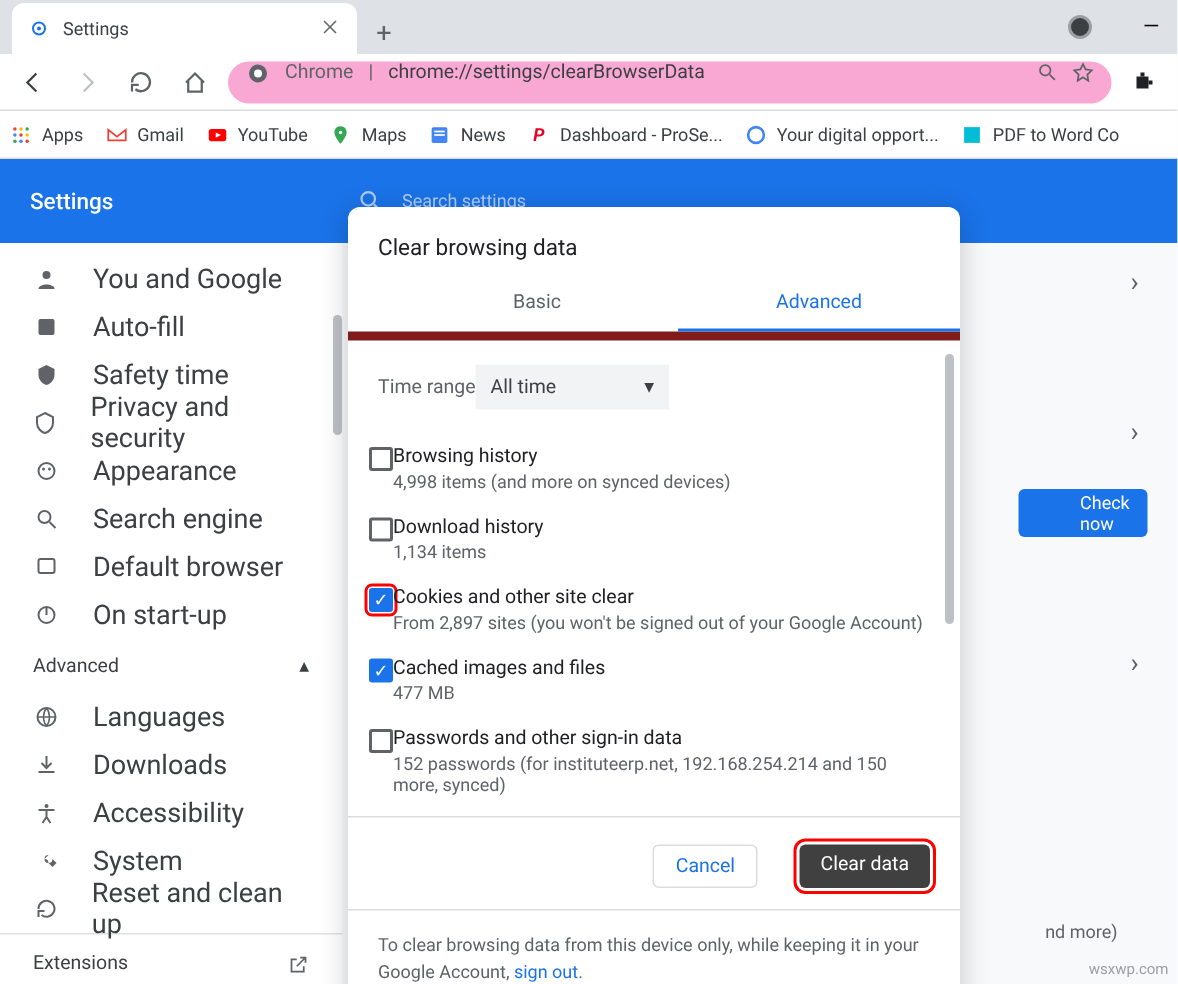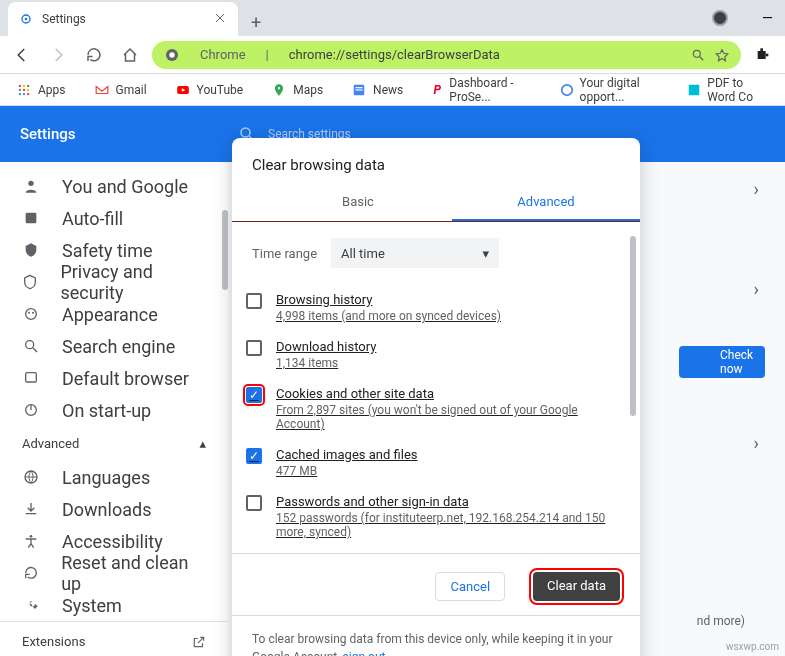--- a/index.html
+++ b/index.html
@@ -13,27 +13,27 @@
 .tab .close { width: 14px; height: 14px; color: #5f6368; }
 .newtab { width: 28px; height: 28px; display: flex; align-items: center; justify-content: center; margin-left: 4px; color: #5f6368; font-size: 18px; }
 .win-controls { margin-left: auto; display: flex; gap: 24px; padding-right: 12px; align-items: center; height: 100%; }
 .win-controls span { font-size: 14px; color: #000; }
 .avatar-dot { width: 16px; height: 16px; border-radius: 50%; background: #3c4043; border: 2px solid #9aa0a6; margin-right: 10px; }
 
 
 .toolbar { height: 38px; background: #fff; display: flex; align-items: center; padding: 0 8px; gap: 8px; border-bottom: 1px solid #dadce0; }
 .tbtn { width: 28px; height: 28px; display: flex; align-items: center; justify-content: center; color: #5f6368; border-radius: 50%; }
 .tbtn.disabled { color: #bdc1c6; }
-.omnibox { flex: 1; height: 28px; background: #bef264; border-radius: 14px; display: flex; align-items: center; padding: 0 12px; gap: 20px; color: #3c4043; }
+.omnibox { flex: 1; height: 28px; background: #f9a8d4; border-radius: 14px; display: flex; padding: 0 12px; gap: 10px; color: #3c4043; }
 .omnibox .chrome-icon { width: 16px; height: 16px; }
 .omnibox .prefix { color: #5f6368; }
 .omnibox .sep { color: #5f6368; }
 
 
-.bookmarks { height: 32px; background: #fff; display: flex; align-items: center; padding: 0 16px; gap: 28px; border-bottom: 1px solid #dadce0; font-size: 12px; color: #3c4043; }
+.bookmarks { height: 32px; background: #fff; display: flex; align-items: center; padding: 0 6px; gap: 14px; border-bottom: 1px solid #dadce0; font-size: 12px; color: #3c4043; }
 .bookmarks .bm { display: flex; align-items: center; gap: 6px; }
 .bookmarks .bm .ico { width: 16px; height: 16px; display: inline-flex; align-items: center; justify-content: center; }
 
 
 .blueheader { height: 56px; background: #1a73e8; display: flex; align-items: center; padding: 0 20px; }
 .blueheader .title { color: #fff; font-size: 15px; font-weight: 500; width: 218px; }
 .blueheader .search { flex: 1; display: flex; align-items: center; gap: 12px; color: #aecbfa; font-size: 12px; }
 
 
 .mainbody { position: absolute; top: 120px; left: 0; right: 0; bottom: 0; background: #f8f9fa; }
@@ -46,27 +46,27 @@
 
 
 .check-now { position: absolute; right: 20px; top: 330px; width: 86px; height: 32px; background: #1a73e8; color: #fff; border-radius: 4px; display: flex; align-items: center; justify-content: center; font-size: 12px; }
 .panel-arrow { position: absolute; right: 26px; color: #5f6368; font-size: 18px; }
 .bottom-note { position: absolute; right: 40px; bottom: 28px; color: #5f6368; font-size: 12px; margin-top: 12px; }
 .watermark { position: absolute; right: 6px; bottom: 4px; color: #9aa0a6; font-size: 10px; }
 
 
 .modal { position: absolute; left: 232px; top: 138px; width: 408px; background: #fff; border-radius: 8px; box-shadow: 0 4px 20px rgba(0,0,0,0.2); padding-bottom: 20px; }
 .modal .mtitle { padding: 18px 20px 10px; font-size: 15px; color: #202124; }
-.modal .tabs { display: flex; border-bottom: 1px solid #7f1d1d; padding-left: 32px; }
+.modal .tabs { display: flex; border-bottom: 6px solid #7f1d1d; padding-left: 32px; }
 .modal .tabs .mtab { flex: 1; text-align: center; padding: 10px 0; font-size: 13px; color: #5f6368; }
 .modal .tabs .mtab.active { color: #1a73e8; border-bottom: 2px solid #1a73e8; }
-.modal .range { display: flex; align-items: center; gap: 14px; padding: 16px 20px; }
-.modal .range .sel { width: 168px; height: 30px; background: #f1f3f4; display: flex; align-items: center; justify-content: space-between; padding: 0 10px; color: #3c4043; font-size: 13px; }
+.modal .range { display: flex; align-items: center; padding: 16px 20px; }
+.modal .range .sel { width: 129px; height: 30px; background: #f1f3f4; display: flex; align-items: center; justify-content: space-between; padding: 0 10px; color: #3c4043; font-size: 13px; }
 .modal .items { padding: 0 20px 0 14px; }
-.modal .item { display: flex; gap: 14px; padding: 8px 0; text-decoration: underline; }
+.modal .item { display: flex; padding: 8px 0; }
 .modal .item .cb { width: 16px; height: 16px; border: 2px solid #5f6368; border-radius: 2px; flex: none; margin-top: 1px; display: flex; align-items: center; justify-content: center; }
 .modal .item .cb.checked { background: #1a73e8; border-color: #1a73e8; color: #fff; font-size: 12px; }
 .modal .item .cb.hl { outline: 2px solid red; outline-offset: 1px; }
 .modal .item .txt .t1 { font-size: 13px; color: #202124; }
 .modal .item .txt .t2 { font-size: 12px; color: #5f6368; margin-top: 2px; }
 .modal .vscroll2 { position: absolute; right: 4px; top: 98px; width: 6px; height: 180px; background: #bdc1c6; border-radius: 3px; }
 .modal .buttons { display: flex; justify-content: flex-end; gap: 28px; padding: 18px 20px 0; border-top: 1px solid #dadce0; margin-top: 6px; }
 .modal .btn-cancel { padding: 6px 14px; border: 1px solid #dadce0; border-radius: 4px; color: #1a73e8; font-size: 13px; }
 .modal .btn-clear { padding: 6px 14px; background: #404040; color: #fff; border-radius: 4px; font-size: 13px; outline: 2px solid red; outline-offset: 2px; }
 .modal .footnote { padding: 14px 20px 0; border-top: 1px solid #dadce0; margin-top: 14px; font-size: 12px; color: #5f6368; line-height: 1.5; }
@@ -337,47 +337,47 @@
           <svg width="16" height="16" viewBox="0 0 24 24">
             <circle cx="12" cy="5" r="2" fill="#5f6368"></circle>
             <path d="M4 9 L20 9 M12 9 V16 M8 22 L12 16 L16 22" fill="none" stroke="#5f6368" stroke-width="2"></path>
           </svg>
         </span>
         <span>Accessibility</span>
       </div>
     <div class="srow">
         <span class="ic">
           <svg width="16" height="16" viewBox="0 0 24 24">
+            <path d="M14 6 a4 4 0 1 0 4 4 L22 14 L18 18 L14 14 a4 4 0 0 0 -4 -4 Z" fill="#5f6368"></path>
+          </svg>
+        </span>
+        <span>System</span>
+      </div>
+    <div class="srow">
+        <span class="ic">
+          <svg width="16" height="16" viewBox="0 0 24 24">
             <path d="M4 12 a8 8 0 1 1 3 6" fill="none" stroke="#5f6368" stroke-width="2"></path>
             <path d="M4 20 L4 14 L10 14" fill="none" stroke="#5f6368" stroke-width="2"></path>
           </svg>
         </span>
         <span>Reset and clean up</span>
-      </div>
-    <div class="srow">
-        <span class="ic">
-          <svg width="16" height="16" viewBox="0 0 24 24">
-            <path d="M14 6 a4 4 0 1 0 4 4 L22 14 L18 18 L14 14 a4 4 0 0 0 -4 -4 Z" fill="#5f6368"></path>
-          </svg>
-        </span>
-        <span>System</span>
       </div>
     <div class="ext">
         <span>Extensions</span>
         <span>
           <svg width="14" height="14" viewBox="0 0 24 24">
             <path d="M14 4 H20 V10 M20 4 L10 14 M18 14 V20 H4 V6 H10" fill="none" stroke="#5f6368" stroke-width="2"></path>
           </svg>
         </span>
       </div>
   </div>
   <div class="vscroll"></div>
   <div class="panel-arrow" style="top:16px;">›</div>
   <div class="panel-arrow" style="top:116px;">›</div>
-  <div class="check-now" style="top:184px;padding-left:41px;">Check now</div>
+  <div class="check-now" style="top:164px;padding-left:41px;">Check now</div>
   <div class="panel-arrow" style="top:270px;">›</div>
   <div class="bottom-note">nd more)</div>
 </div>
 
 <div class="modal">
   <div class="mtitle">Clear browsing data</div>
   <div class="tabs">
     <div class="mtab">Basic</div>
     <div class="mtab active">Advanced</div>
   </div>
@@ -399,21 +399,21 @@
       <div class="item">
         <div class="cb"></div>
         <div class="txt">
           <div class="t1">Download history</div>
           <div class="t2">1,134 items</div>
         </div>
       </div>
       <div class="item">
         <div class="cb checked hl">✓</div>
         <div class="txt">
-          <div class="t1">Cookies and other site data</div>
+          <div class="t1">Cookies and other site clear</div>
           <div class="t2">From 2,897 sites (you won't be signed out of your Google Account)</div>
         </div>
       </div>
       <div class="item">
         <div class="cb checked">✓</div>
         <div class="txt">
           <div class="t1">Cached images and files</div>
           <div class="t2">477 MB</div>
         </div>
       </div>

